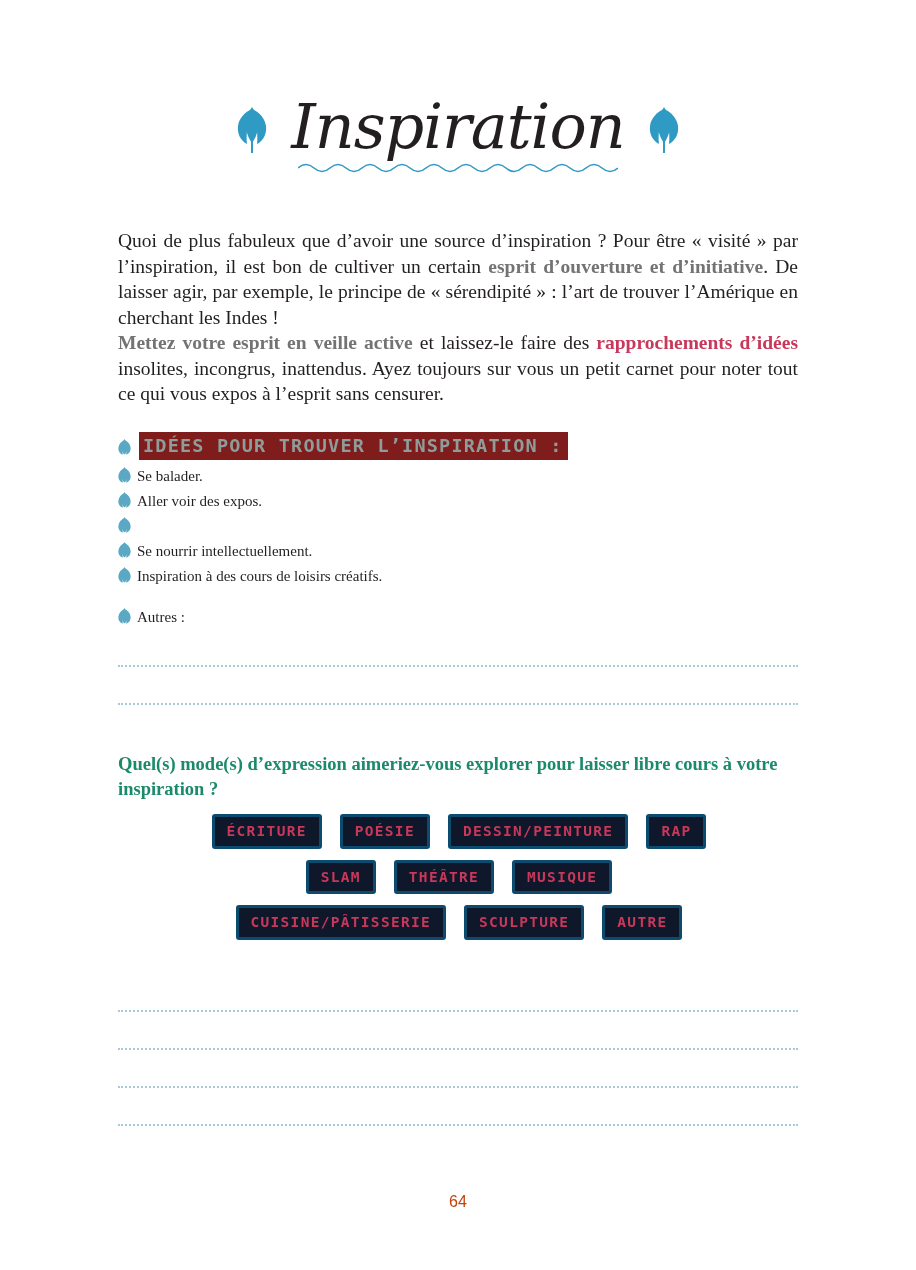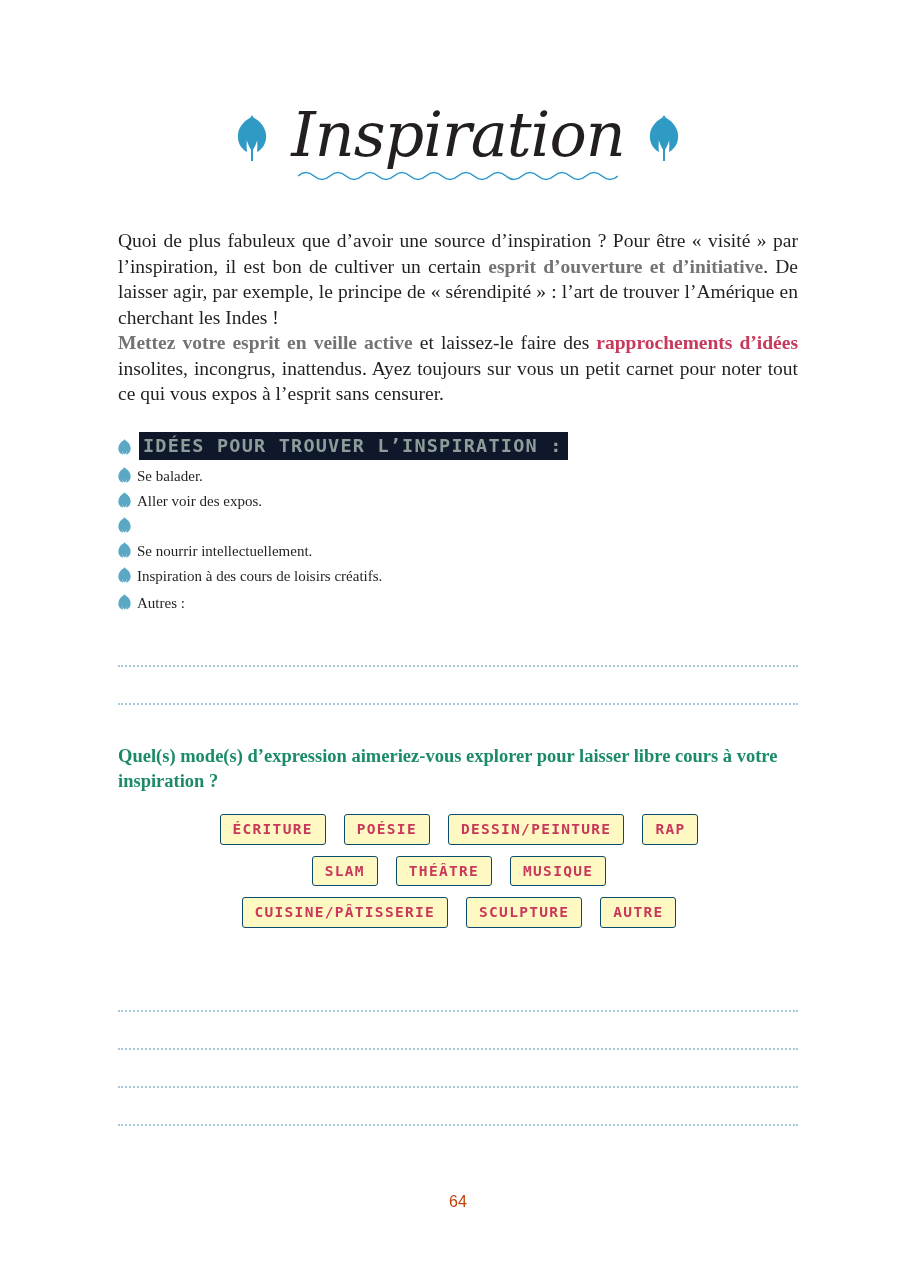--- a/index.html
+++ b/index.html
@@ -21,21 +21,20 @@
     inset: 0;
   }
 
   
   .title-block {
     position: absolute;
     top: 96px;
     left: 0;
     width: 916px;
     text-align: center;
-    margin-top: 8px;
   }
   .title-row {
     display: flex;
     align-items: center;
     justify-content: center;
     gap: 10px;
   }
   .title-text {
     font-family: "DejaVu Serif", serif;
     font-style: italic;
@@ -88,21 +87,21 @@
     display: flex;
     align-items: center;
     gap: 8px;
   }
   .ideas-head .label {
     font-family: "DejaVu Sans Mono", monospace;
     font-size: 18.5px;
     font-weight: bold;
     letter-spacing: 1.2px;
     color: #8f9d9a;
-    background: #0f172a;
+    background: #7f1d1d;
     padding: 2px 5px 3px 4px;
     line-height: 1.25;
   }
 
   .tulip-bullet {
     width: 13px;
     height: 17px;
     flex: 0 0 auto;
   }
 
@@ -137,42 +136,43 @@
 
   
   .question {
     position: absolute;
     left: 118px;
     width: 682px;
     font-size: 18.5px;
     line-height: 25px;
     color: #1b8a6b;
     font-weight: bold;
+    margin-top: 8px;
   }
 
   
   .tags {
     position: absolute;
     left: 118px;
     width: 682px;
   }
   .tag-row {
     display: flex;
     justify-content: center;
     gap: 18px;
     margin-bottom: 11px;
   }
   .tag {
     font-family: "DejaVu Sans Mono", monospace;
     font-size: 14.5px;
     font-weight: bold;
     letter-spacing: 1.3px;
     color: #c8385a;
-    background: #fef9c3;
-    border: 1px solid #0c4a6e;
+    background: #0f172a;
+    border: 3px solid #0c4a6e;
     border-radius: 3px;
     padding: 6px 12px 6px 12px;
     line-height: 1.15;
     white-space: nowrap;
   }
 
   
   .folio {
     position: absolute;
     top: 1193px;
@@ -270,21 +270,21 @@
     <div class="li">
       <span class="bul">
         <svg class="tulip-bullet" viewBox="0 0 13 17">
             <path d="M6.5 1 C4.6 4 3.6 7 3.6 10 C3.6 13.3 5 15.4 6.5 16.6 C8 15.4 9.4 13.3 9.4 10 C9.4 7 8.4 4 6.5 1 Z" fill="#5aa8c4"></path>
             <path d="M6.5 2 C3.3 3.4 0.7 6.2 0.4 9.8 C0.1 13.2 2 16 4.8 16.8 C4.2 12.6 4.6 7.4 6.5 2 Z" fill="#5aa8c4"></path>
             <path d="M6.5 2 C9.7 3.4 12.3 6.2 12.6 9.8 C12.9 13.2 11 16 8.2 16.8 C8.8 12.6 8.4 7.4 6.5 2 Z" fill="#5aa8c4"></path>
           </svg>
       </span>
       <span>Inspiration à des cours de loisirs créatifs.</span>
     </div>
-    <div class="li" style="margin-top:2px;">
+    <div class="li" style="margin-top:16px;">
       <span class="bul">
         <svg class="tulip-bullet" viewBox="0 0 13 17">
             <path d="M6.5 1 C4.6 4 3.6 7 3.6 10 C3.6 13.3 5 15.4 6.5 16.6 C8 15.4 9.4 13.3 9.4 10 C9.4 7 8.4 4 6.5 1 Z" fill="#5aa8c4"></path>
             <path d="M6.5 2 C3.3 3.4 0.7 6.2 0.4 9.8 C0.1 13.2 2 16 4.8 16.8 C4.2 12.6 4.6 7.4 6.5 2 Z" fill="#5aa8c4"></path>
             <path d="M6.5 2 C9.7 3.4 12.3 6.2 12.6 9.8 C12.9 13.2 11 16 8.2 16.8 C8.8 12.6 8.4 7.4 6.5 2 Z" fill="#5aa8c4"></path>
           </svg>
       </span>
       <span>Autres :</span>
     </div>
   </div>

